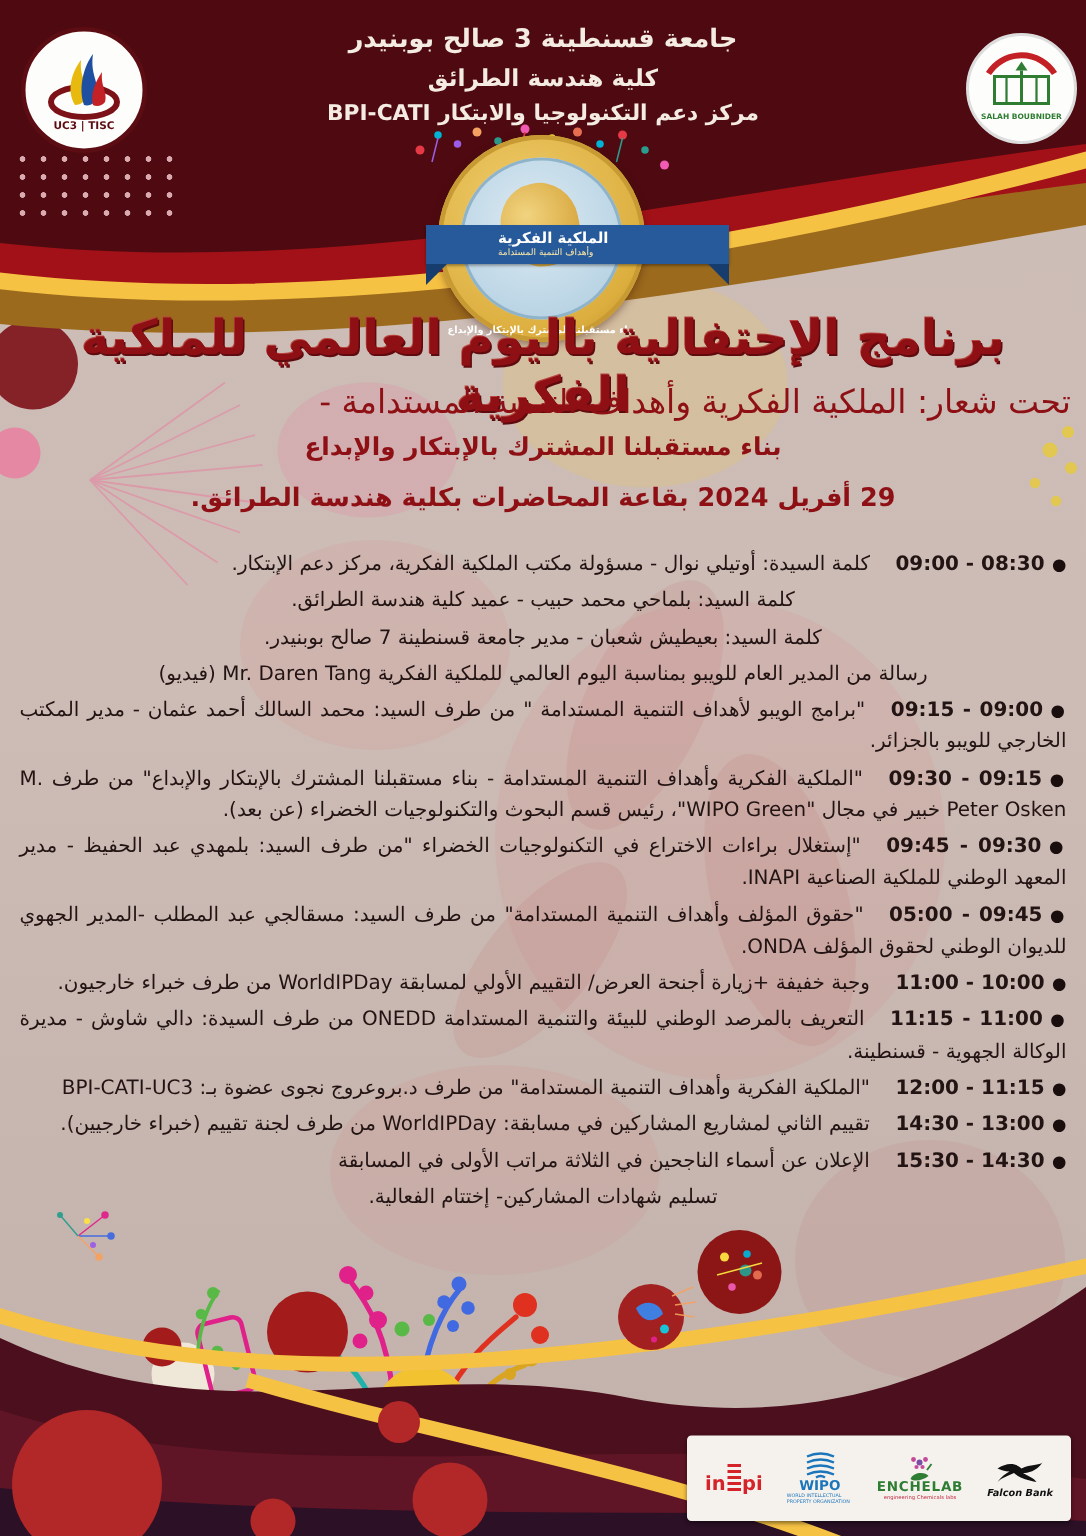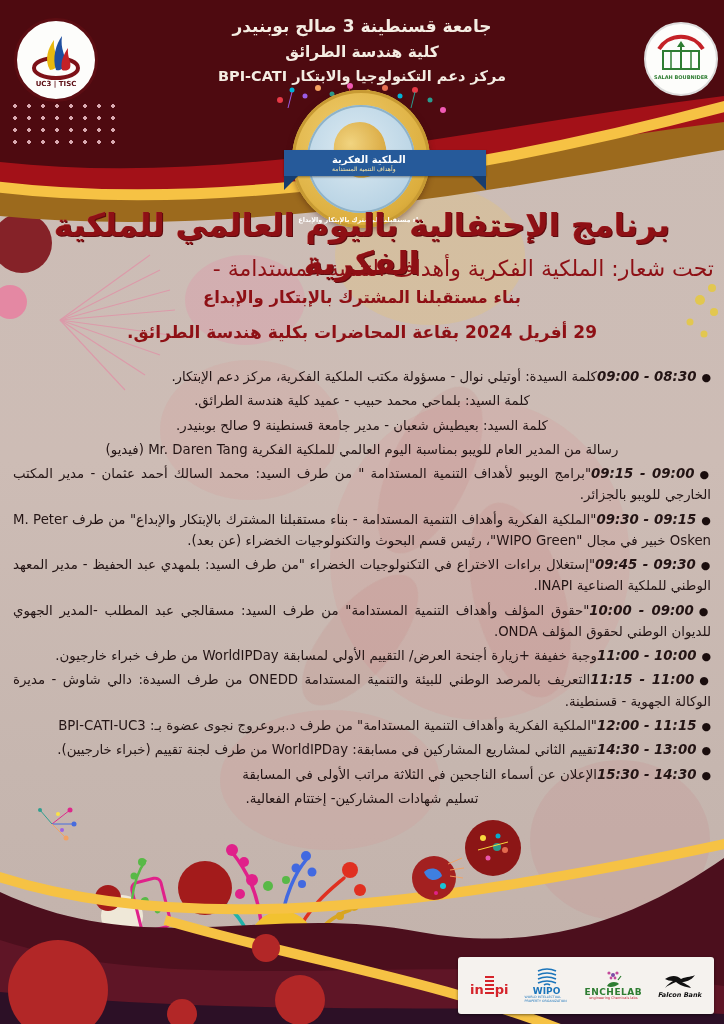--- a/index.html
+++ b/index.html
@@ -44,21 +44,21 @@
     color:#8e1015;font-size:32px;font-weight:bold;
     text-shadow:1px 1px 0 #5e0a0e, -0.5px -0.5px 0 #b8463f;}
   .slogan1{position:absolute;top:256px;left:10px;right:10px;text-align:right;direction:rtl;color:#8e1015;font-size:22px;font-weight:normal;}
   .slogan2{position:absolute;top:288px;left:10px;right:10px;text-align:center;direction:rtl;color:#8e1015;font-size:16.5px;font-weight:bold;}
   .dateline{position:absolute;top:322px;left:10px;right:10px;text-align:center;direction:rtl;color:#8e1015;font-size:17px;font-weight:bold;}
   
   .sched{position:absolute;top:366px;left:13px;right:13px;direction:rtl;color:#231414;font-size:13.3px;line-height:1.6;}
   .sched p{margin:0 0 3px 0;text-align:justify;text-align-last:right;}
   .sched p.center{text-align:center;text-align-last:center;}
   .sched .bullet{font-size:11px;margin-left:5px;color:#1a0d0d;}
-  .sched .time{font-weight:bold;margin-left:0;white-space:nowrap;font-style:italic;}
+  .sched .time{font-weight:bold;margin-left:17px;white-space:nowrap;}
   
   .strip{position:absolute;left:458px;top:957px;width:248px;height:57px;background:#f5f2ee;border-radius:3px;
     display:flex;align-items:center;justify-content:space-around;padding:0 4px;box-shadow:0 1px 3px rgba(0,0,0,.5);}
   .sp{display:flex;flex-direction:column;align-items:center;justify-content:center;line-height:1;}
   .inapi{font-size:13px;font-weight:bold;color:#d5232a;display:flex;align-items:flex-end;}
   .inapi .tower{width:9px;height:20px;margin:0 1px;background:repeating-linear-gradient(180deg,#d5232a 0 2px,#f5f2ee 2px 4px);}
   .wipo-name{font-size:9px;font-weight:bold;color:#1b75bb;margin-top:1px;}
   .wipo-sub{font-size:3.2px;color:#1b75bb;text-align:left;width:44px;}
   .ench-name{font-size:9px;font-weight:bold;color:#2e7d32;letter-spacing:.5px;}
   .ench-sub{font-size:3.5px;color:#c2273d;}
@@ -260,26 +260,26 @@
   </div>
 
   <div class="title">برنامج الإحتفالية باليوم العالمي للملكية الفكرية</div>
   <div class="slogan1">تحت شعار: الملكية الفكرية وأهداف التنمية المستدامة -</div>
   <div class="slogan2">بناء مستقبلنا المشترك بالإبتكار والإبداع</div>
   <div class="dateline">29 أفريل 2024 بقاعة المحاضرات بكلية هندسة الطرائق.</div>
 
   <div class="sched">
     <p><span class="bullet">●</span><span class="time">08:30 - 09:00</span><span class="txt">كلمة السيدة: أوتيلي نوال - مسؤولة مكتب الملكية الفكرية، مركز دعم الإبتكار.</span></p>
     <p class="center"><span class="txt">كلمة السيد: بلماحي محمد حبيب - عميد كلية هندسة الطرائق.</span></p>
-    <p class="center"><span class="txt">كلمة السيد: بعيطيش شعبان - مدير جامعة قسنطينة 9 صالح بوبنيدر.</span></p>
+    <p class="center"><span class="txt">كلمة السيد: بعيطيش شعبان - مدير جامعة قسنطينة 7 صالح بوبنيدر.</span></p>
     <p class="center"><span class="txt">رسالة من المدير العام للويبو بمناسبة اليوم العالمي للملكية الفكرية Mr. Daren Tang (فيديو)</span></p>
     <p><span class="bullet">●</span><span class="time">09:00 - 09:15</span><span class="txt">"برامج الويبو لأهداف التنمية المستدامة " من طرف السيد: محمد السالك أحمد عثمان - مدير المكتب الخارجي للويبو بالجزائر.</span></p>
     <p><span class="bullet">●</span><span class="time">09:15 - 09:30</span><span class="txt">"الملكية الفكرية وأهداف التنمية المستدامة - بناء مستقبلنا المشترك بالإبتكار والإبداع" من طرف M. Peter Osken خبير في مجال "WIPO Green"، رئيس قسم البحوث والتكنولوجيات الخضراء (عن بعد).</span></p>
     <p><span class="bullet">●</span><span class="time">09:30 - 09:45</span><span class="txt">"إستغلال براءات الاختراع في التكنولوجيات الخضراء "من طرف السيد: بلمهدي عبد الحفيظ - مدير المعهد الوطني للملكية الصناعية INAPI.</span></p>
-    <p><span class="bullet">●</span><span class="time">09:00 - 10:00</span><span class="txt">"حقوق المؤلف وأهداف التنمية المستدامة" من طرف السيد: مسقالجي عبد المطلب -المدير الجهوي للديوان الوطني لحقوق المؤلف ONDA.</span></p>
+    <p><span class="bullet">●</span><span class="time">09:45 - 05:00</span><span class="txt">"حقوق المؤلف وأهداف التنمية المستدامة" من طرف السيد: مسقالجي عبد المطلب -المدير الجهوي للديوان الوطني لحقوق المؤلف ONDA.</span></p>
     <p><span class="bullet">●</span><span class="time">10:00 - 11:00</span><span class="txt">وجبة خفيفة +زيارة أجنحة العرض/ التقييم الأولي لمسابقة WorldIPDay من طرف خبراء خارجيون.</span></p>
     <p><span class="bullet">●</span><span class="time">11:00 - 11:15</span><span class="txt">التعريف بالمرصد الوطني للبيئة والتنمية المستدامة ONEDD من طرف السيدة: دالي شاوش - مديرة الوكالة الجهوية - قسنطينة.</span></p>
     <p><span class="bullet">●</span><span class="time">11:15 - 12:00</span><span class="txt">"الملكية الفكرية وأهداف التنمية المستدامة" من طرف د.بروعروج نجوى عضوة بـ: BPI-CATI-UC3</span></p>
     <p><span class="bullet">●</span><span class="time">13:00 - 14:30</span><span class="txt">تقييم الثاني لمشاريع المشاركين في مسابقة: WorldIPDay من طرف لجنة تقييم (خبراء خارجيين).</span></p>
     <p><span class="bullet">●</span><span class="time">14:30 - 15:30</span><span class="txt">الإعلان عن أسماء الناجحين في الثلاثة مراتب الأولى في المسابقة</span></p>
     <p class="center"><span class="txt">تسليم شهادات المشاركين-  إختتام الفعالية.</span></p>
   </div>
 
   <div class="strip">
     <div class="sp">

